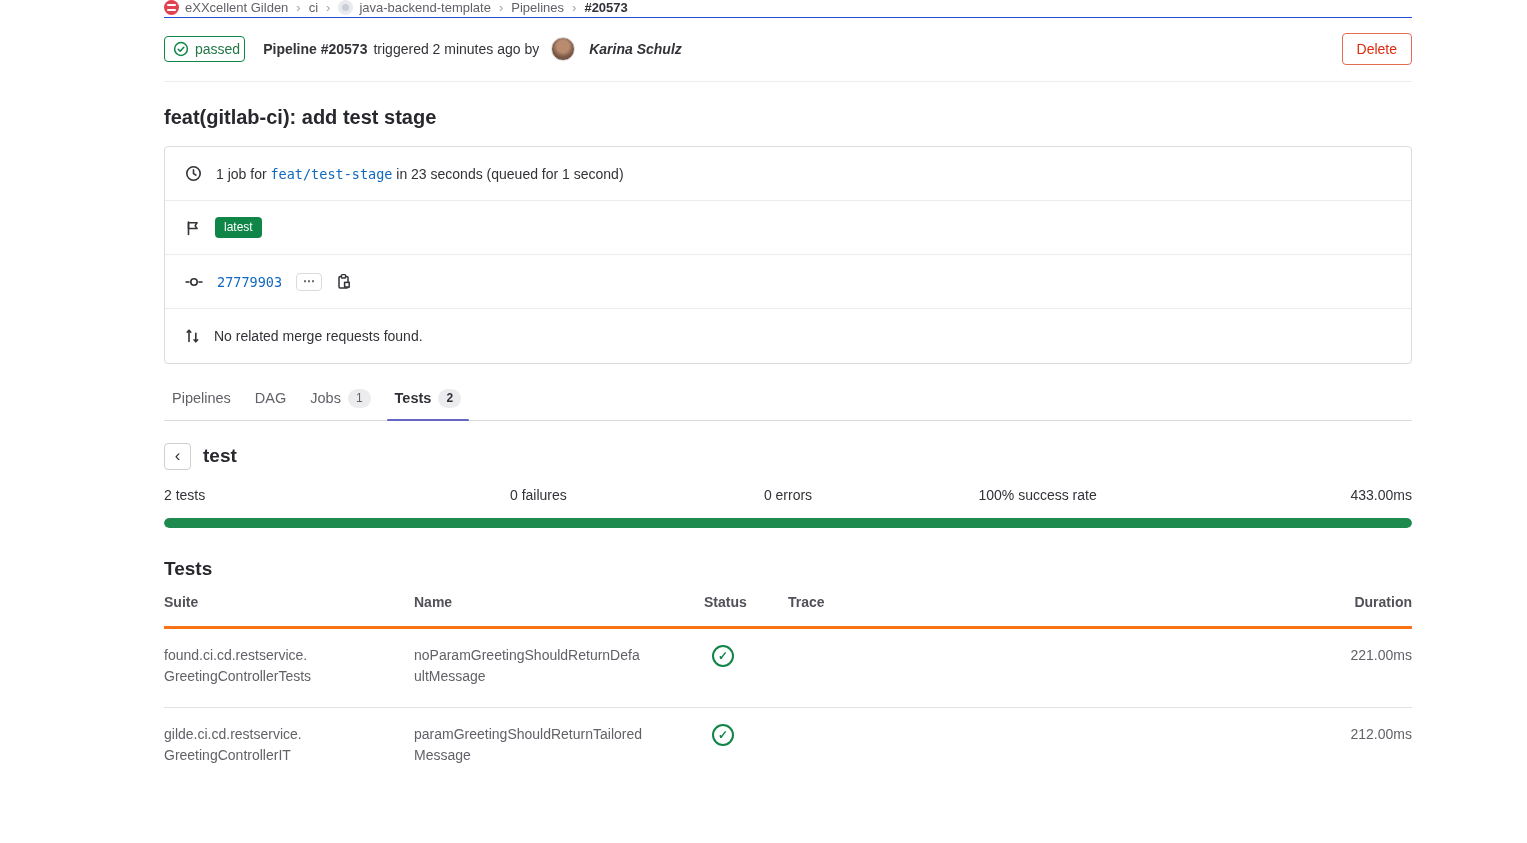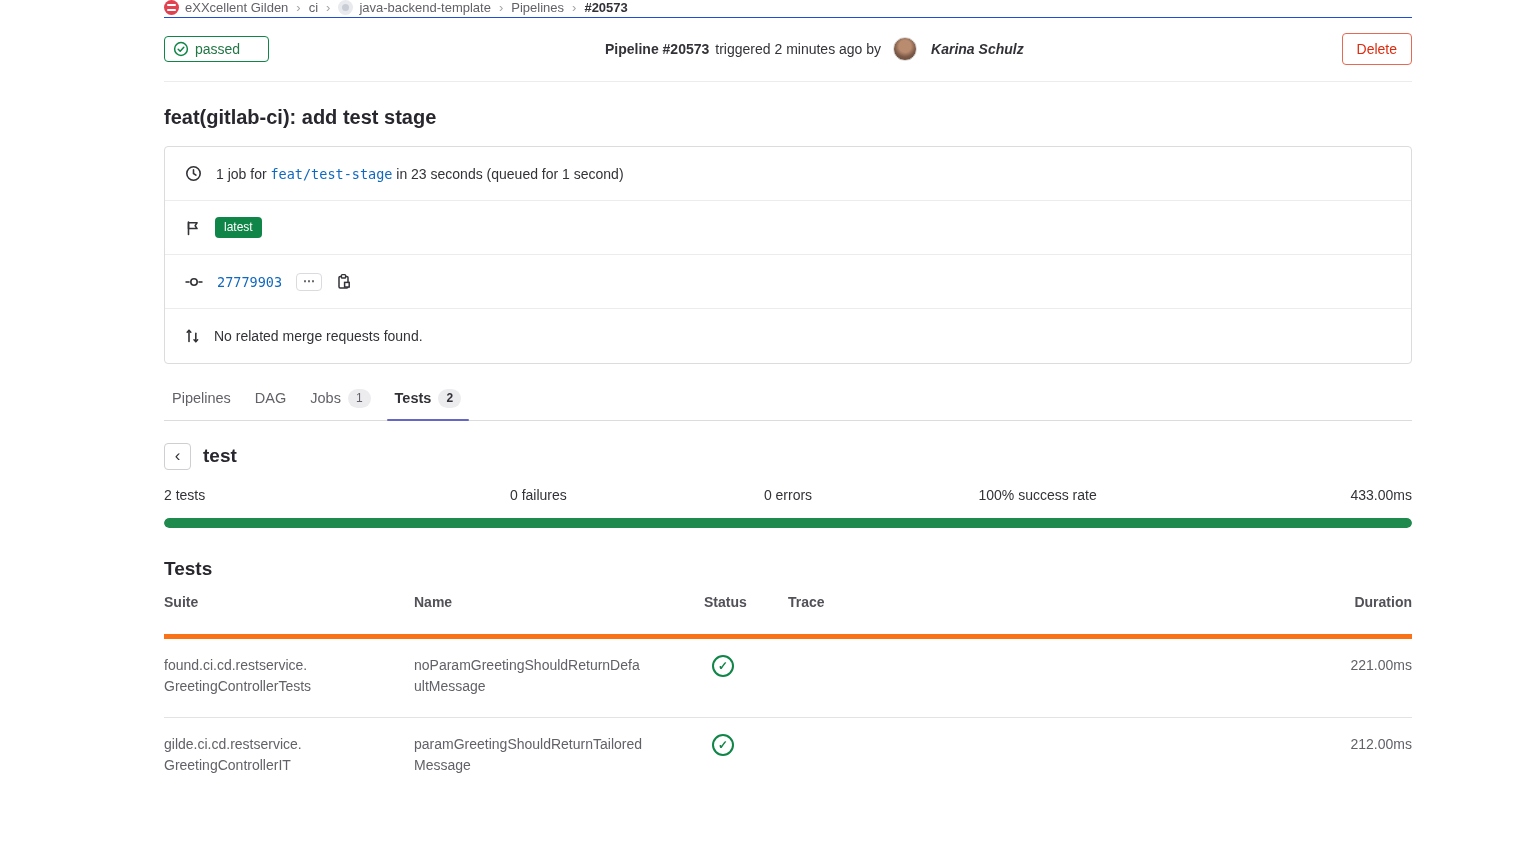--- a/index.html
+++ b/index.html
@@ -42,24 +42,24 @@
 
   
   .header-row {
     display:flex; align-items:center;
     padding:15px 0 16px;
     border-bottom:1px solid #ececef;
   }
   .status-badge {
     display:inline-flex; align-items:center; gap:6px;
     border:1px solid #108548; border-radius:4px;
-    padding:4px 28px 4px 8px; color:#217645; background:#fff;
+    padding:4px 4px 4px 8px; color:#217645; background:#fff;
     font-size:14px; cursor:pointer;
   }
-  .pipeline-info { display:flex; align-items:center; gap:6px; margin-left:18px; flex:1;justify-content:center; }
+  .pipeline-info { display:flex; align-items:center; gap:6px; margin-left:18px; flex:1; }
   .pipeline-info b { font-weight:700; }
   .user-avatar {
     width:24px; height:24px; border-radius:50%; margin-left:6px; margin-right:8px;
     background:radial-gradient(circle at 50% 38%, #b98b6f 0 34%, #7d5a48 60%, #5d4437 100%);
     border:1px solid #dcdcde; flex:none;
   }
   .user-name { font-weight:700; cursor:pointer;font-style:italic; }
   .delete-btn {
     background:#fff; border:1px solid #e56a54; color:#dd2b0e;
     border-radius:4px; padding:7px 14px; font-size:14px;
@@ -121,21 +121,21 @@
   .stats-row span { text-align:center; }
   .stats-row span:first-child { text-align:left; }
   .stats-row span:last-child { text-align:right; }
   .progress-track { margin-top:15px; height:10px; border-radius:6px; background:#ececef; overflow:hidden; }
   .progress-fill { height:100%; width:100%; background:#1e8a4e; border-radius:6px; }
 
   
   .tests-heading { font-size:19px; font-weight:700; color:#28272d; margin-top:30px; }
   .tests-table { margin-top:14px; }
   .t-grid { display:grid; grid-template-columns:250px 290px 84px 120px 1fr; }
-  .t-head { padding-bottom:24px; border-bottom:5px solid #f97316; }
+  .t-head { padding-bottom:16px; border-bottom:3px solid #f97316; }
   .t-head span { font-weight:700; color:#535158; font-size:14px; }
   .t-head span:last-child { text-align:right; }
   .t-row { padding:16px 0 20px; border-bottom:1px solid #e3e3e6; color:#626168; line-height:21px; }
   .t-row:last-child { border-bottom:none; }
   .cell-suite { max-width:240px; overflow-wrap:normal; }
   .cell-name  { max-width:231px; word-break:break-all; }
   .cell-duration { text-align:right; }
   .check-circle {
     width:22px; height:22px; margin-left:8px; margin-top:-1px;
     border:2px solid #108548; border-radius:50%;

